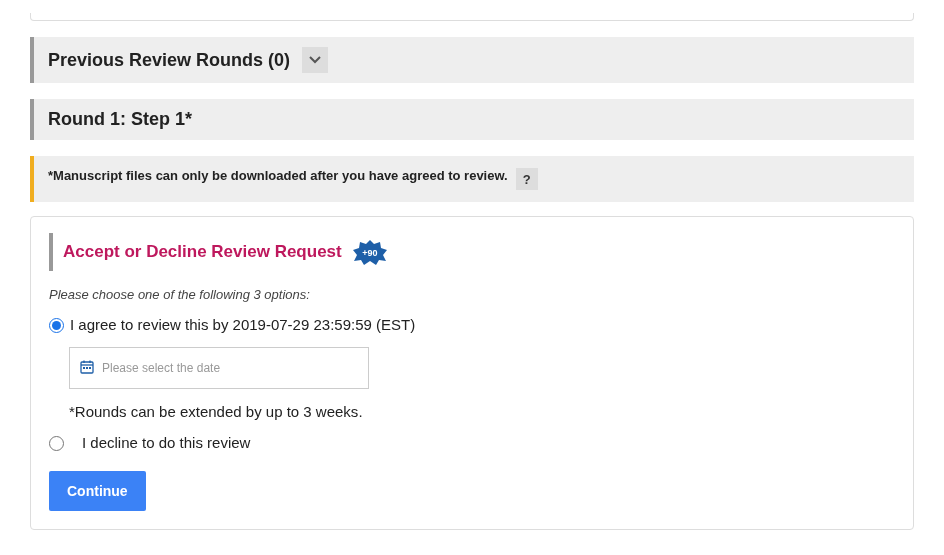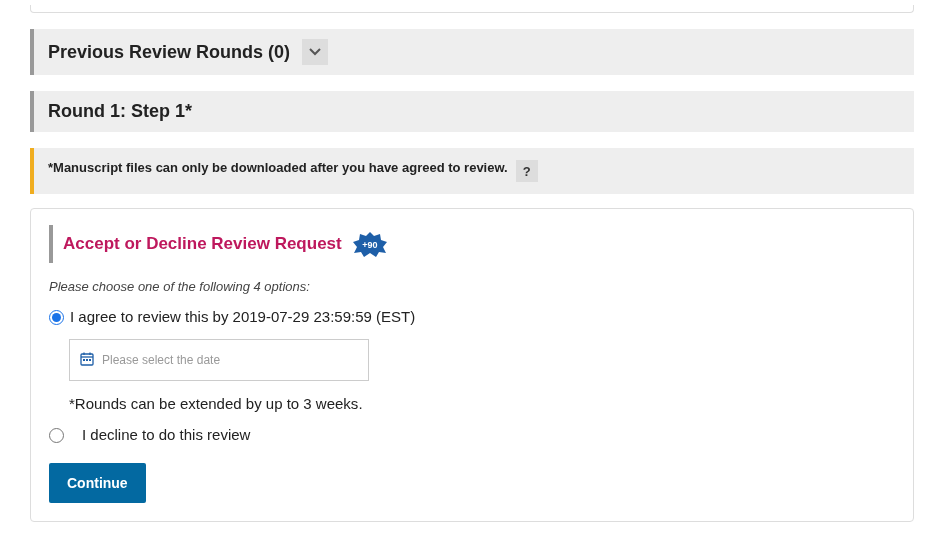--- a/index.html
+++ b/index.html
@@ -5,21 +5,21 @@
     * { box-sizing: border-box; margin: 0; padding: 0; }
     body {
       font-family: Arial, Helvetica, sans-serif;
       font-size: 14px;
       color: #333;
       background: #fff;
       padding: 0;
     }
     .container {
       width: 944px;
-      margin: 5px auto;
+      margin: 13px auto;
       padding: 0 30px;
       border-radius: 17px;
     }
     .panel-frame-top {
       border: 1px solid #ddd;
       border-top: none;
       border-radius: 0 0 4px 4px;
       height: 8px;
       margin-bottom: 16px;
       background: #fff;
@@ -129,21 +129,21 @@
       flex: 1;
       margin-left: 8px;
     }
     .date-input::placeholder { color: #999; }
     .extend-note {
       font-size: 15px;
       color: #222;
     }
     .extend-note b { font-weight: normal; }
     .continue-btn {
-      background: #0369a1;
+      background: #3b82f6;
       color: #fff;
       border: none;
       padding: 12px 18px;
       font-size: 14px;
       font-weight: bold;
       cursor: pointer;
       border-radius: 2px;
     }
   </style>
 </head>
@@ -174,21 +174,21 @@
     <div class="section-title">
       <span>Accept or Decline Review Request</span>
       <span class="badge-icon">
         <svg width="36" height="26" viewBox="0 0 36 26">
           <path d="M18 1 L22 5 L28 3 L29 9 L35 11 L31 16 L34 22 L27 21 L24 26 L18 22 L12 26 L9 21 L2 22 L5 16 L1 11 L7 9 L8 3 L14 5 Z" fill="#1e5fa8"></path>
           <text x="18" y="17" text-anchor="middle" fill="#fff" font-size="9" font-weight="bold">+90</text>
         </svg>
       </span>
     </div>
 
-    <div class="instruction">Please choose one of the following 4 options:</div>
+    <div class="instruction">Please choose one of the following 3 options:</div>
 
     <label class="option-row">
       <input type="radio" name="reviewchoice" checked="" style="">
       <span>I agree to review this by 2019-07-29 23:59:59 (EST)</span>
     </label>
 
 
     <div class="sub-group">
       <div class="date-input-wrap">
         <span>

